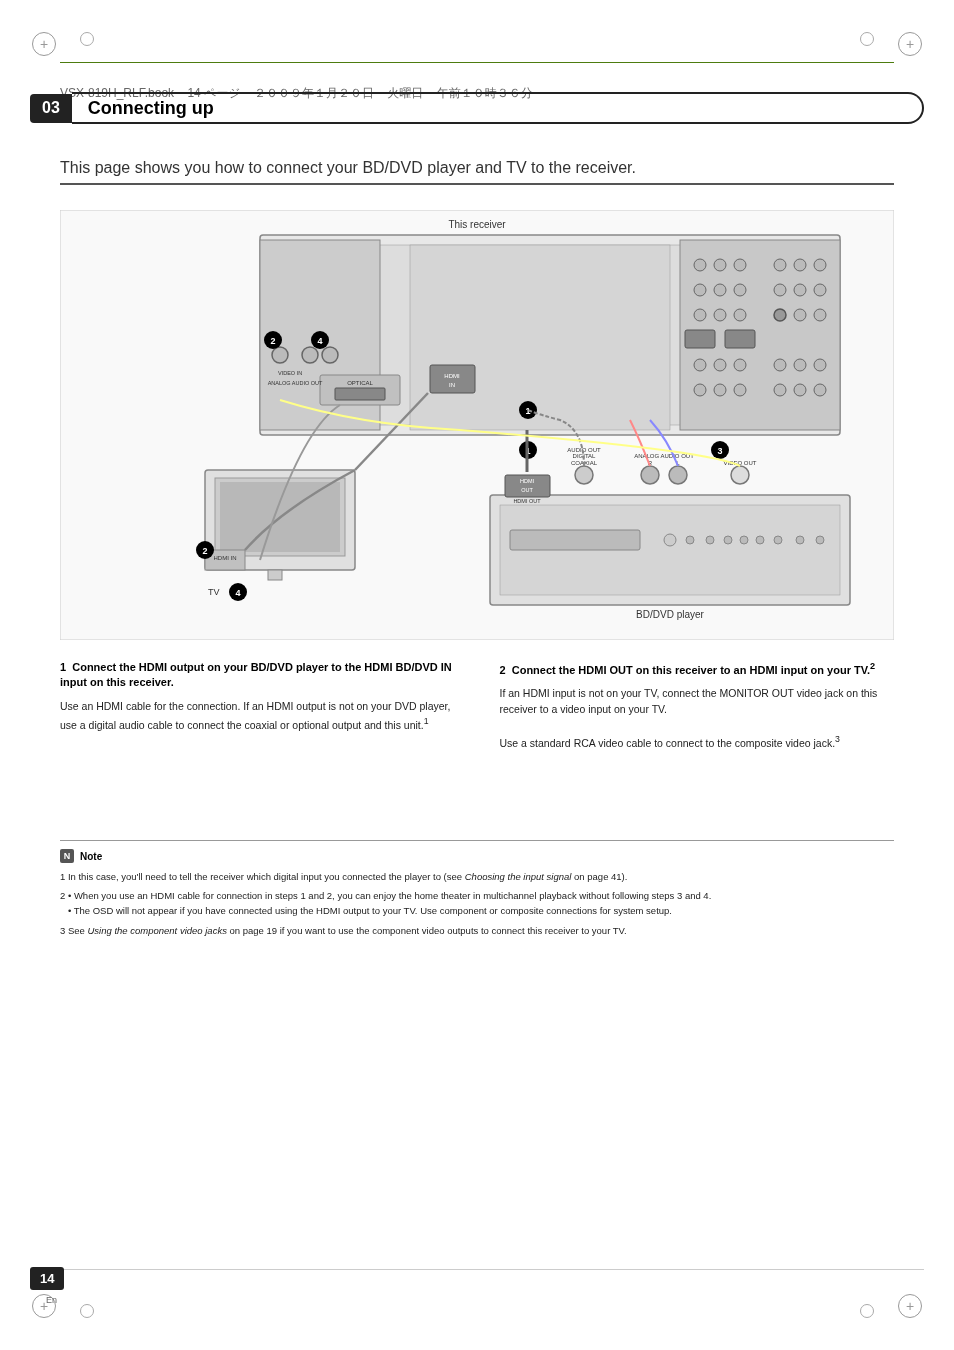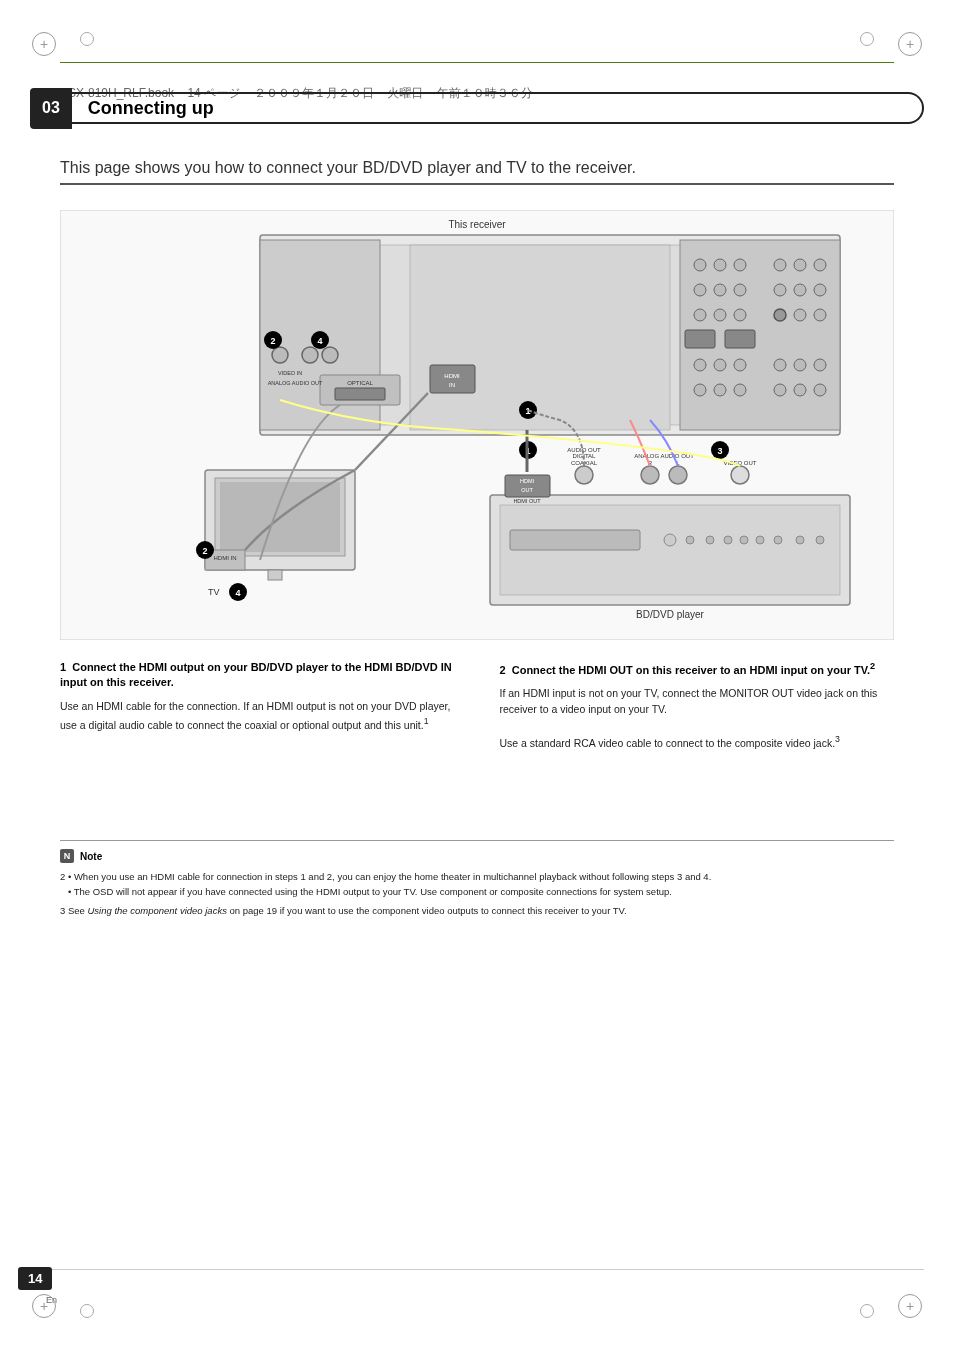--- a/index.html
+++ b/index.html
@@ -51,21 +51,21 @@
       display: flex;
       align-items: center;
     }
 
     .chapter-num-box {
       background: #222;
       color: #fff;
       font-size: 16px;
       font-weight: bold;
       padding: 6px 12px;
-      height: 41px;
+      height: 29px;
       display: flex;
       align-items: center;
       border-radius: 4px 0 0 4px;
     }
 
     .chapter-title-box {
       border: 2px solid #222;
       border-left: none;
       height: 32px;
       flex: 1;
@@ -176,21 +176,21 @@
     .notes-list {
       font-size: 9.5px;
       line-height: 1.6;
       color: #222;
     }
 
     
     .page-num-box {
       position: absolute;
       bottom: 60px;
-      left: 18px;
+      left: 30px;
       background: #222;
       color: #fff;
       font-size: 13px;
       font-weight: bold;
       padding: 4px 10px;
       border-radius: 3px;
     }
 
     .page-en {
       position: absolute;
@@ -418,20 +418,23 @@
     </div>
   </div>
 </div>
 
 <div class="notes-section">
   <div class="notes-header">
     <div class="note-icon">N</div>
     <span class="notes-label">Note</span>
   </div>
   <div class="notes-list">
+    <p>
+      1 In this case, you'll need to tell the receiver which digital input you connected the player to (see <em>Choosing the input signal</em> on page 41).
+    </p>
     <p style="margin-top:4px;">
       2 • When you use an HDMI cable for connection in steps 1 and 2, you can enjoy the home theater in multichannel playback without following steps 3 and 4.<br>
       &nbsp;&nbsp;&nbsp;• The OSD will not appear if you have connected using the HDMI output to your TV. Use component or composite connections for system setup.
     </p>
     <p style="margin-top:4px;">
       3 See <em>Using the component video jacks</em> on page 19 if you want to use the component video outputs to connect this receiver to your TV.
     </p>
   </div>
 </div>
 

